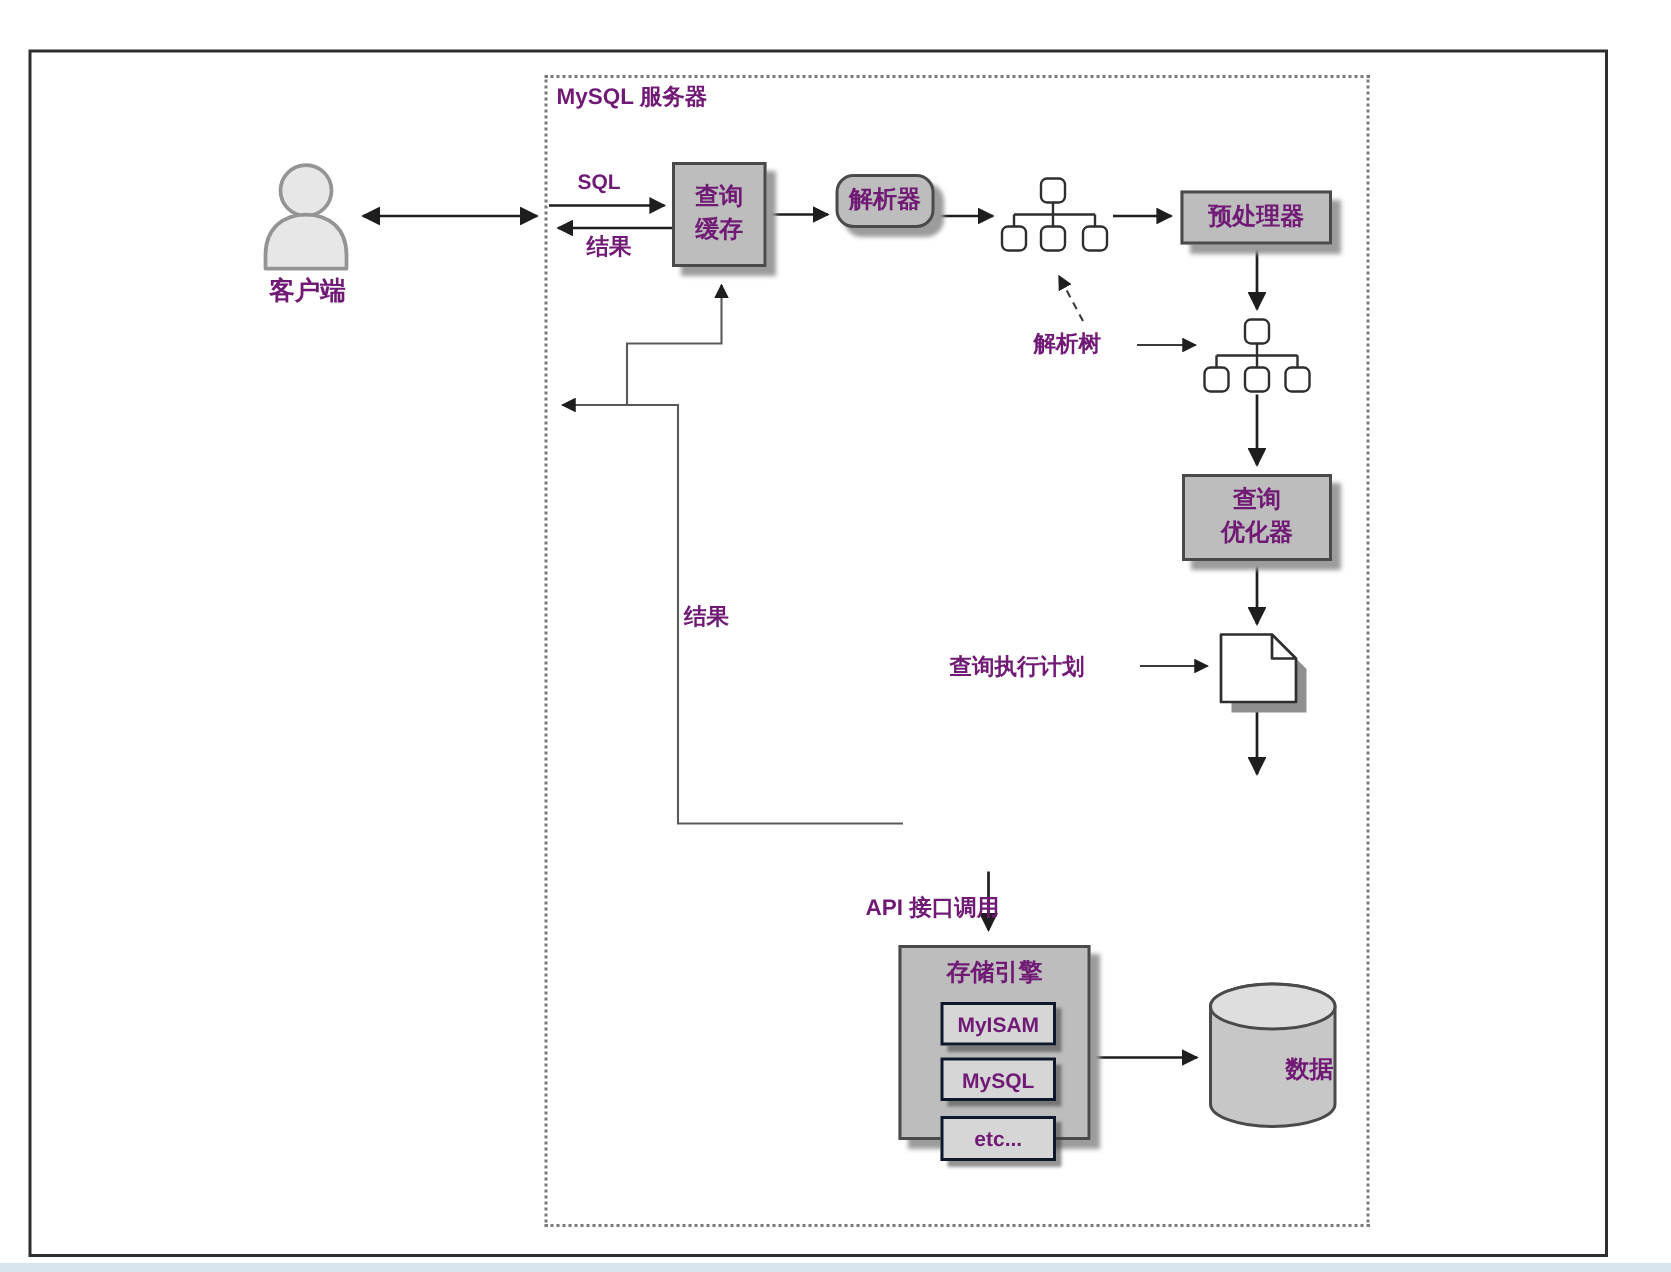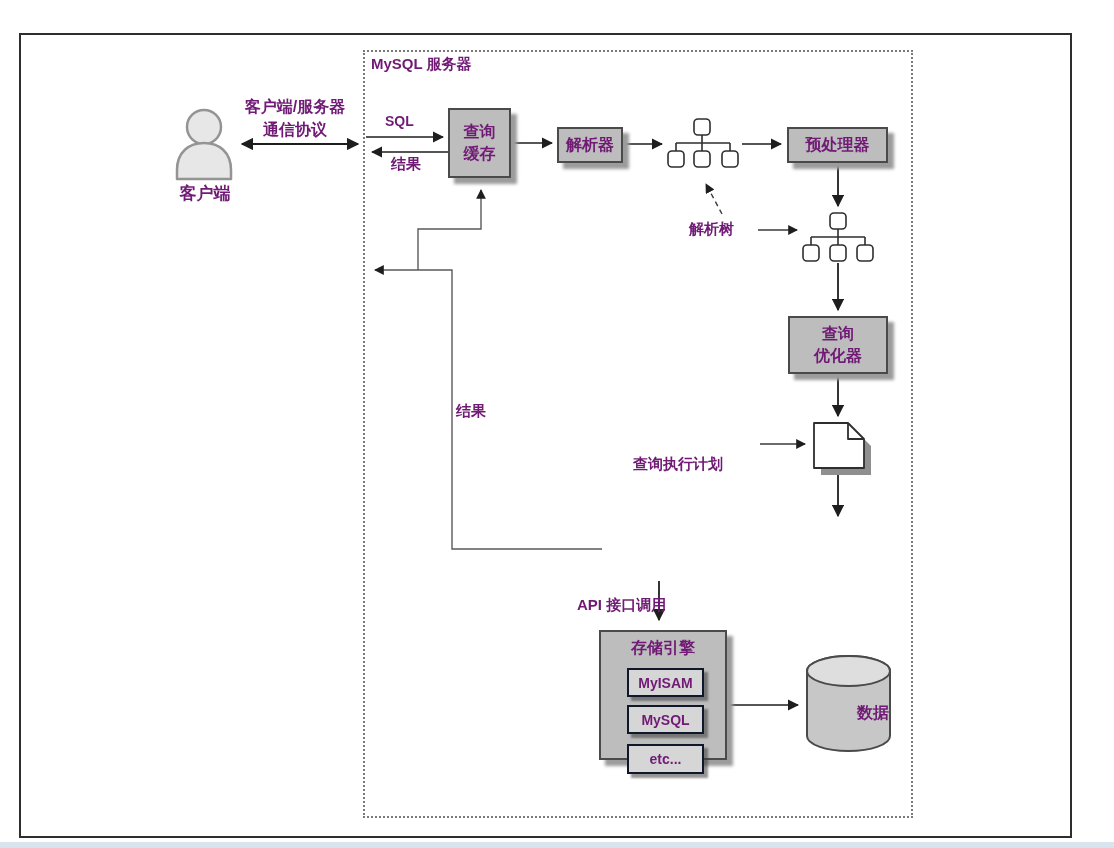--- a/index.html
+++ b/index.html
@@ -26,40 +26,40 @@
     display:flex;flex-direction:column;align-items:center;justify-content:center;
     font-weight:bold;text-align:center;
   }
   .node .ln{display:block;line-height:1.35;}
   .inner-node{
     z-index:3;box-sizing:border-box;background:#d6d6d6;border:2px solid #0f172a;
     box-shadow:4px 4px 2px rgba(60,60,60,0.55);
     display:flex;align-items:center;justify-content:center;font-weight:bold;
   }
   #query-cache{left:448px;top:108px;width:63px;height:70px;font-size:16px;}
-  #parser{left:557px;top:127px;width:66px;height:36px;font-size:16px;}
+  #parser{left:557px;top:116px;width:66px;height:36px;font-size:16px;border-radius:12px;}
   #preprocessor{left:787px;top:127px;width:101px;height:36px;font-size:16px;}
   #optimizer{left:788px;top:316px;width:100px;height:58px;font-size:16px;}
   #exec-engine{left:602px;top:522px;width:287px;height:48px;font-size:17px;letter-spacing:2px;}
   #storage-engine{
     left:599px;top:630px;width:128px;height:130px;z-index:2;box-sizing:border-box;
     background:#bdbdbd;border:2px solid #4a4a4a;box-shadow:6px 6px 3px #9c9c9c;
   }
   #storage-engine-title{left:0;top:6px;width:124px;text-align:center;font-size:16px;font-weight:bold;}
   #engine-myisam{left:26px;top:36px;width:77px;height:29px;font-size:14px;}
   #engine-innodb{left:26px;top:73px;width:77px;height:29px;font-size:14px;}
   #engine-etc{left:26px;top:112px;width:77px;height:30px;font-size:14px;}
   #mysql-server-label{left:371px;top:55px;font-size:15px;}
   #protocol-label{left:226px;top:95px;width:138px;text-align:center;font-size:16px;line-height:23px;font-weight:bold;z-index:3;}
   #client-label{left:170px;top:182px;width:70px;text-align:center;font-size:17px;}
   #sql-label{left:385px;top:113px;font-size:14px;}
   #result-top-label{left:391px;top:155px;font-size:15px;}
   #result-return-label{left:456px;top:402px;font-size:15px;}
   #parse-tree-label{left:689px;top:220px;font-size:15px;}
-  #exec-plan-label{left:633px;top:435px;font-size:15px;margin-top:20px;}
+  #exec-plan-label{left:633px;top:435px;font-size:15px;}
   #api-call-label{left:545px;top:596px;font-size:15px;margin-left:32px;}
   #data-label{left:807px;top:703px;width:84px;text-align:center;font-size:16px;margin-left:24px;}
 </style>
 </head>
 <body>
 
 <div id="stage">
 
   <div id="outer-frame" class="abs"></div>
   <div id="bottom-strip" class="abs"></div>
@@ -164,24 +164,20 @@
       <span>MyISAM</span>
     </div>
     <div id="engine-innodb" class="abs inner-node">
       <span>MySQL</span>
     </div>
     <div id="engine-etc" class="abs inner-node">
       <span>etc...</span>
     </div>
   </div>
 
-  <div id="protocol-label" class="abs">
-    <span style="display:block">客户端/服务器</span>
-    <span style="display:block">通信协议</span>
-  </div>
   <div id="client-label" class="abs lbl">客户端</div>
   <div id="sql-label" class="abs lbl">SQL</div>
   <div id="result-top-label" class="abs lbl">结果</div>
   <div id="result-return-label" class="abs lbl">结果</div>
   <div id="parse-tree-label" class="abs lbl">解析树</div>
   <div id="exec-plan-label" class="abs lbl">查询执行计划</div>
   <div id="api-call-label" class="abs lbl">API 接口调用</div>
   <div id="data-label" class="abs lbl">数据</div>
 
 </div>

